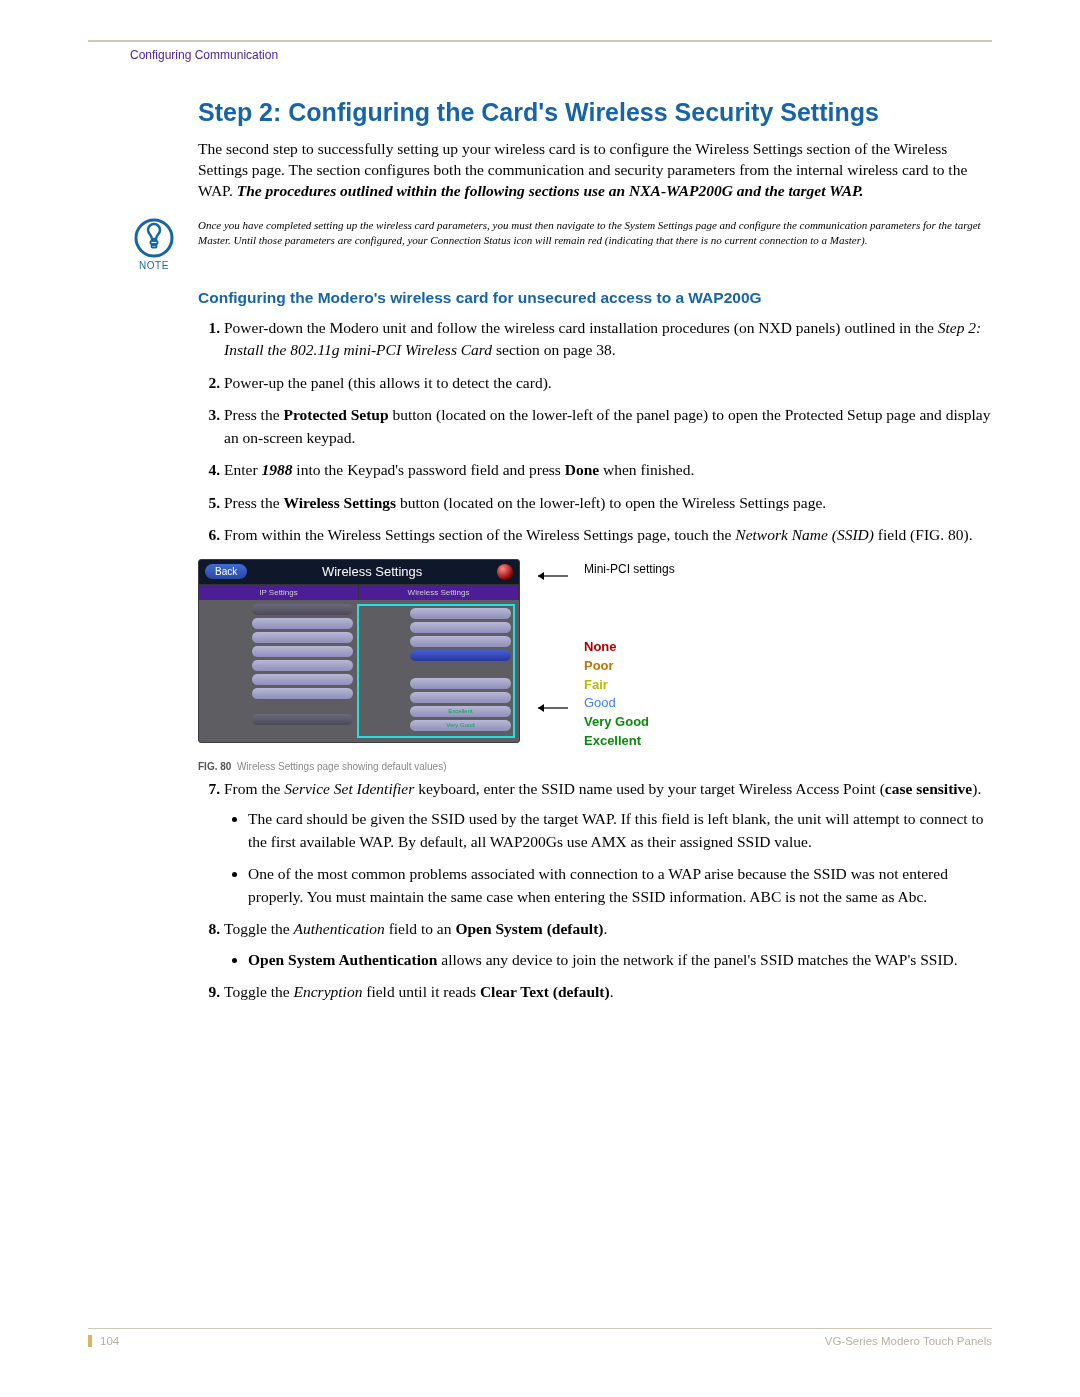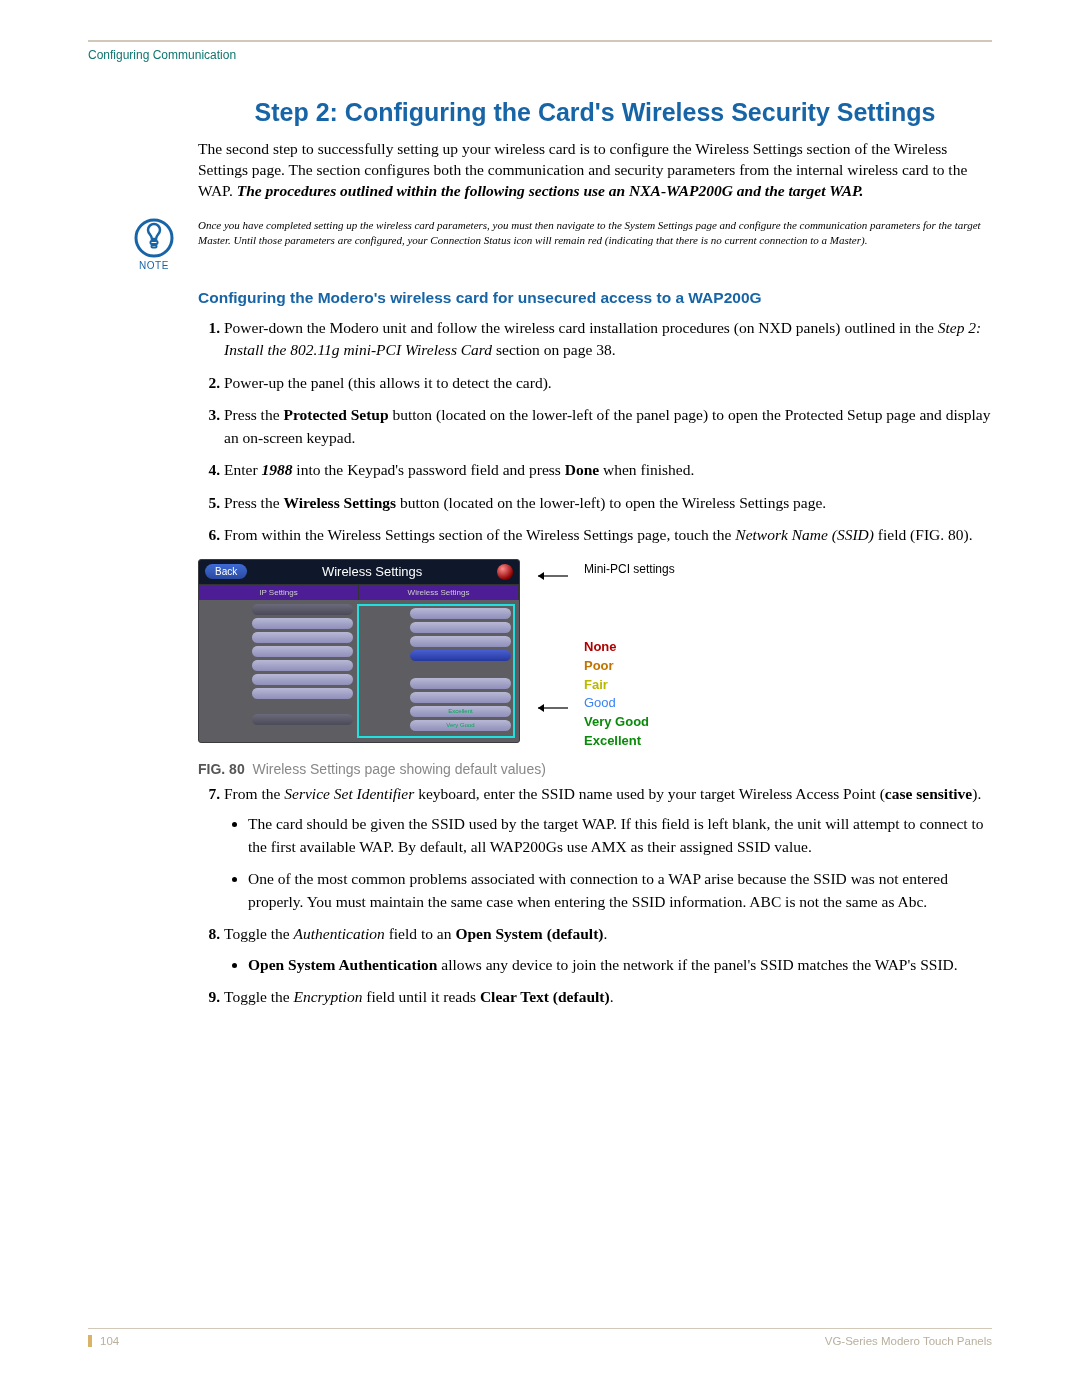--- a/index.html
+++ b/index.html
@@ -15,30 +15,30 @@
     position: relative;
     height: 1397px;
   }
   .top-rule {
     border-top: 2px solid #d1c8b8;
     margin-bottom: 6px;
   }
   .running-head {
     font-family: Arial, Helvetica, sans-serif;
     font-size: 12px;
-    color: #0f766e;
+    color: #4c1d95;
     margin-bottom: 36px;
+    margin-left: 42px;
   }
   h1.step-title {
     font-family: Arial, Helvetica, sans-serif;
     color: #1765a6;
     font-weight: bold;
     font-size: 25px;
     margin: 0 0 12px 110px;
-    text-align: center;
   }
   .intro {
     margin: 0 0 16px 110px;
     font-size: 15.5px;
     line-height: 1.35;
   }
   .note-row {
     display: flex;
     align-items: flex-start;
     gap: 20px;
@@ -200,21 +200,21 @@
     margin-bottom: 60px;
   }
   .q-none { color: #b00000; font-weight: bold; }
   .q-poor { color: #c07400; font-weight: bold; }
   .q-fair { color: #b9b900; font-weight: bold; }
   .q-good { color: #3b82f6; font-weight: normal; }
   .q-vg   { color: #0a8a0a; font-weight: bold; }
   .q-ex   { color: #0a8a0a; font-weight: bold; }
   .fig-caption {
     font-family: Arial, Helvetica, sans-serif;
-    font-size: 14px;
+    font-size: 10px;
     color: #888;
     margin-top: 10px;
   }
   .fig-caption b { color: #555; font-weight: bold; }
   .footer {
     position: absolute;
     bottom: 50px;
     left: 88px;
     right: 88px;
   }

